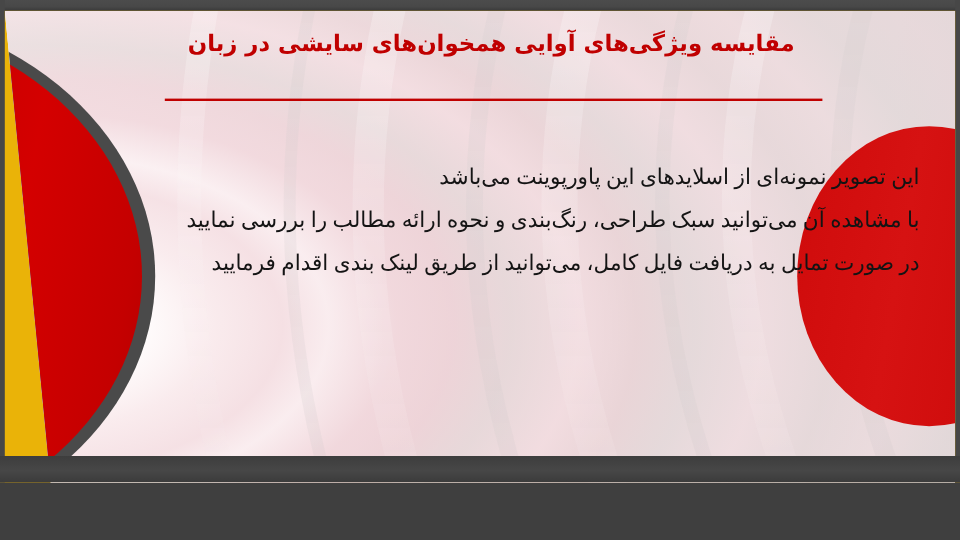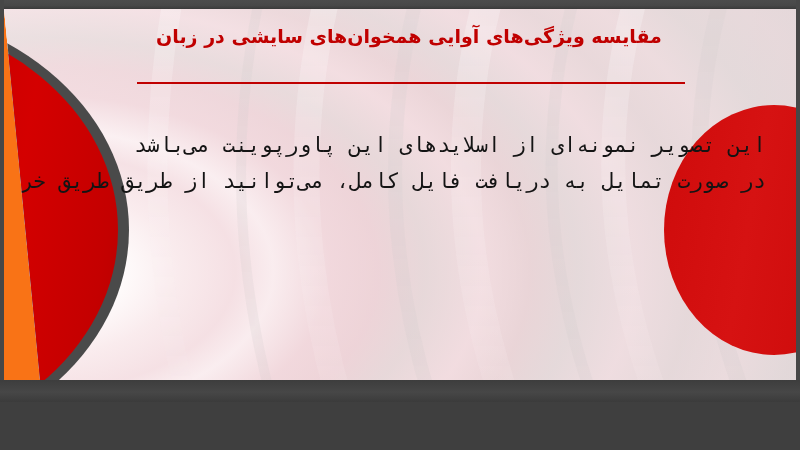--- a/index.html
+++ b/index.html
@@ -13,21 +13,21 @@
     overflow: hidden;
     font-family: "DejaVu Sans", sans-serif;
   }
 
   
   .slide {
     position: relative;
     width: 800px;
     height: 402px;
     overflow: hidden;
-    background: #f97316;
+    background: #eab308;
   }
 
   
   .band-top {
     position: absolute;
     left: 0; top: 0;
     width: 800px; height: 9px;
     background: linear-gradient(180deg, #4c4c4c 0%, #484848 60%, #3a3a3a 100%);
   }
   
@@ -165,22 +165,22 @@
   .body-block {
     position: absolute;
     right: 30px;
     top: 120px;
     width: 740px;
     direction: rtl;
     text-align: right;
   }
   .body-line {
     color: #141414;
-    font-family: Liberation Mono, monospace;
-    font-size: 21px;
+    font-family: Liberation Serif, serif;
+    font-size: 18px;
     line-height: 36px;
     white-space: nowrap;
   }
 </style>
 </head>
 <body>
 
 <div class="slide">
 
   <div class="band-top"></div>
@@ -218,20 +218,21 @@
 
     <div class="right-circle"></div>
 
     <div class="title-block">
       <div class="title-line">مقایسه ویژگی‌های آوایی همخوان‌های سایشی در زبان</div>
     </div>
     <div class="title-rule"></div>
 
     <div class="body-block">
       <div class="body-line">این تصویر نمونه‌ای از اسلایدهای این پاورپوینت می‌باشد</div>
-      <div class="body-line">در صورت تمایل به دریافت فایل کامل، می‌توانید از طریق طریق خرید اقدام فرمایید</div>
+      <div class="body-line">با مشاهده آن می‌توانید سبک طراحی، رنگ‌بندی و نحوه ارائه مطالب را بررسی نمایید</div>
+      <div class="body-line">در صورت تمایل به دریافت فایل کامل، می‌توانید از طریق لینک بندی اقدام فرمایید</div>
     </div>
 
     <div class="bottom-wedge"></div>
   </div>
 
   <div class="band-bottom"></div>
 </div>
 
 </body></html>

